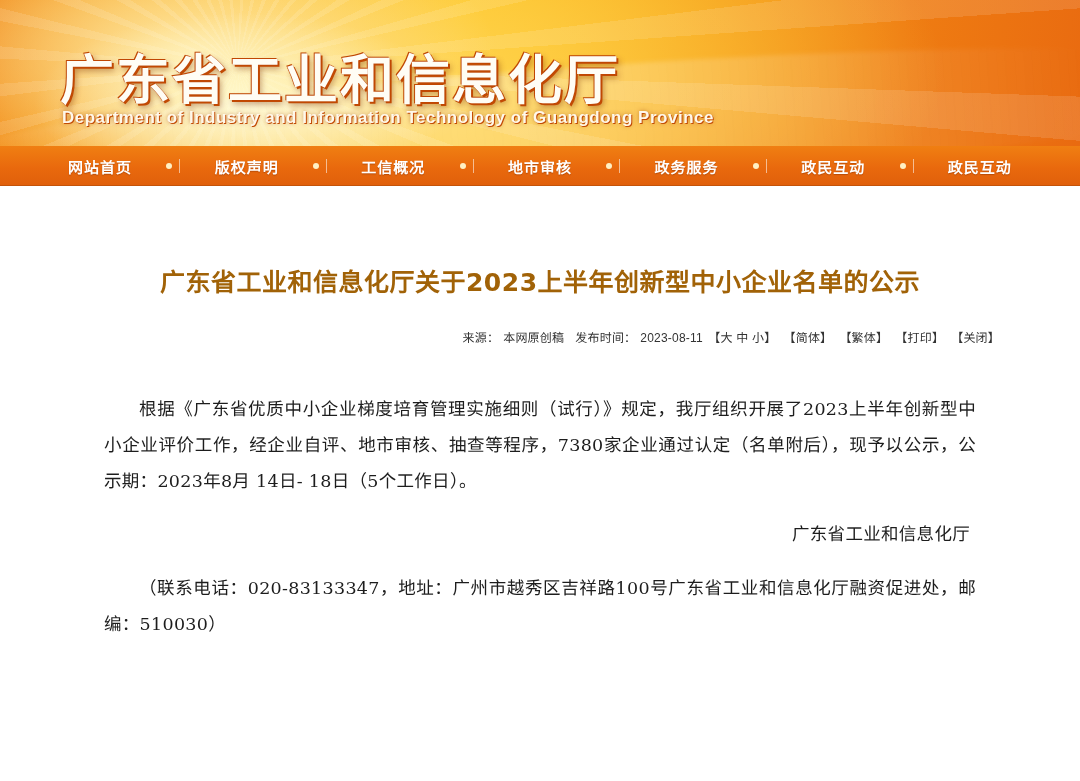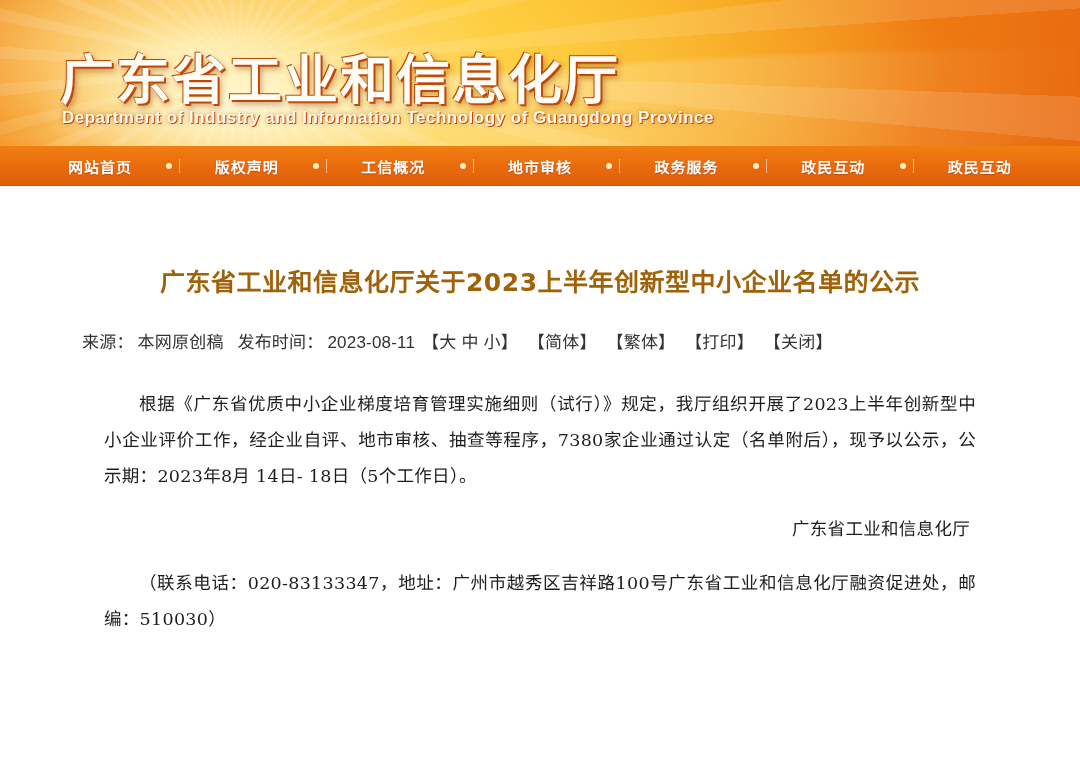--- a/index.html
+++ b/index.html
@@ -147,31 +147,31 @@
     text-align: center;
     font-family: "DejaVu Sans", sans-serif;
     font-weight: 700;
     font-size: 25px;
     color: #a16207;
     letter-spacing: .5px;
     line-height: 1.4;
   }
   .meta {
     margin-top: 28px;
-    text-align: left;
+    text-align: right;
     font-family: "Liberation Sans", "DejaVu Sans", sans-serif;
-    font-size: 17px;
+    font-size: 12px;
     color: #333333;
     letter-spacing: .2px;
   }
   .meta .m-item { margin: 0 2px; }
   .meta .m-link { color: #333; cursor: pointer; }
 
   .body-text {
-    margin-top: 34px;
+    margin-top: 47px;
     padding: 0 24px;
   }
   .body-text p {
     margin: 0 0 14px 0;
     font-family: "DejaVu Serif", "Liberation Serif", serif;
     font-size: 17.5px;
     line-height: 2.05;
     color: #1d1d1d;
     text-align: justify;
     text-indent: 2em;

